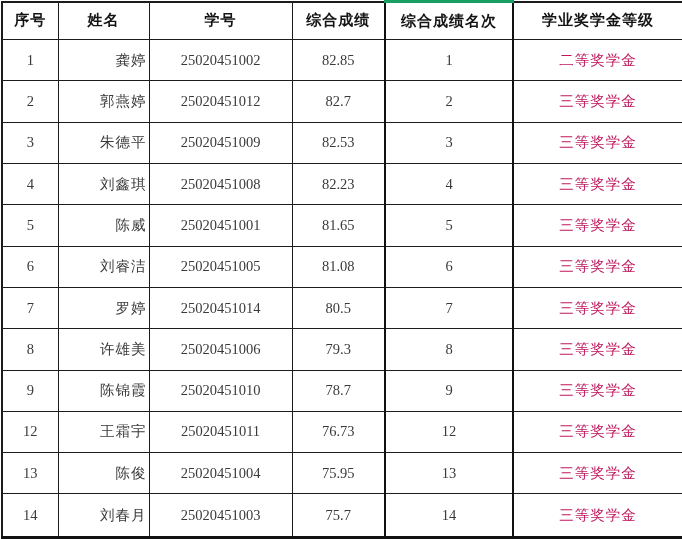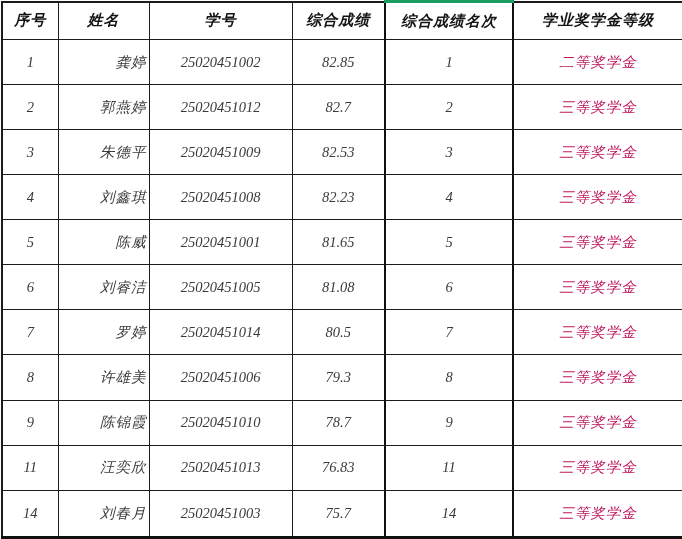--- a/index.html
+++ b/index.html
@@ -8,21 +8,20 @@
     background: #ffffff;
     width: 682px;
     height: 539px;
     overflow: hidden;
     font-family: "Liberation Serif", "DejaVu Serif", serif;
   }
   .table-wrap {
     width: 682px;
     height: 539px;
     box-sizing: border-box;
-    font-style: italic;
   }
   table.score-table {
     width: 681px;
     height: 539px;
     border-collapse: collapse;
     table-layout: fixed;
     margin-left: 1px;
   }
   table.score-table col.c1 { width: 56px; }
   table.score-table col.c2 { width: 91px; }
@@ -167,25 +166,33 @@
         </tr>
         <tr>
           <td class="col-index">9</td>
           <td class="col-name">陈锦霞</td>
           <td class="col-id">25020451010</td>
           <td class="col-score">78.7</td>
           <td class="col-rank hl-col">9</td>
           <td class="col-award">三等奖学金</td>
         </tr>
         <tr>
-          <td class="col-index">11</td>
-          <td class="col-name">汪奕欣</td>
-          <td class="col-id">25020451013</td>
-          <td class="col-score">76.83</td>
-          <td class="col-rank hl-col">11</td>
+          <td class="col-index">12</td>
+          <td class="col-name">王霜宇</td>
+          <td class="col-id">25020451011</td>
+          <td class="col-score">76.73</td>
+          <td class="col-rank hl-col">12</td>
+          <td class="col-award">三等奖学金</td>
+        </tr>
+        <tr>
+          <td class="col-index">13</td>
+          <td class="col-name">陈俊</td>
+          <td class="col-id">25020451004</td>
+          <td class="col-score">75.95</td>
+          <td class="col-rank hl-col">13</td>
           <td class="col-award">三等奖学金</td>
         </tr>
         <tr>
           <td class="col-index">14</td>
           <td class="col-name">刘春月</td>
           <td class="col-id">25020451003</td>
           <td class="col-score">75.7</td>
           <td class="col-rank hl-col">14</td>
           <td class="col-award">三等奖学金</td>
         </tr>

